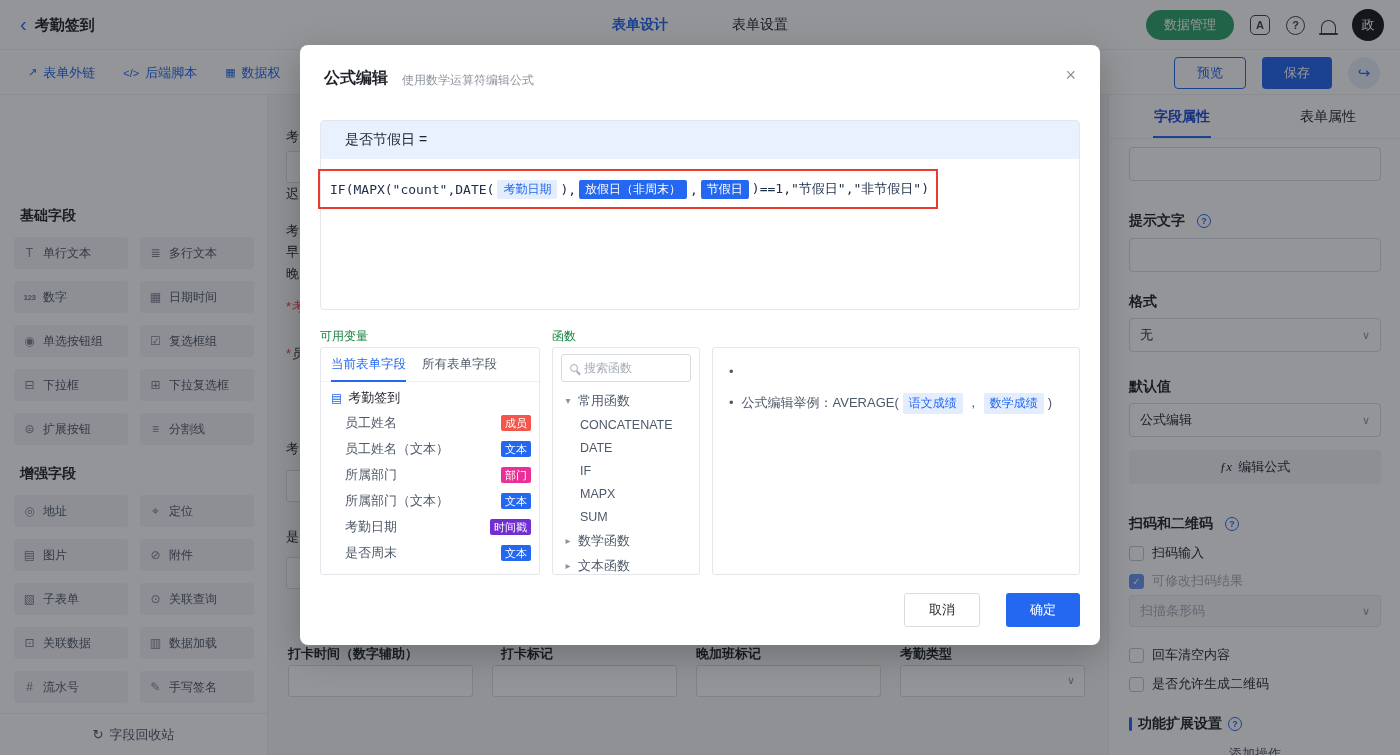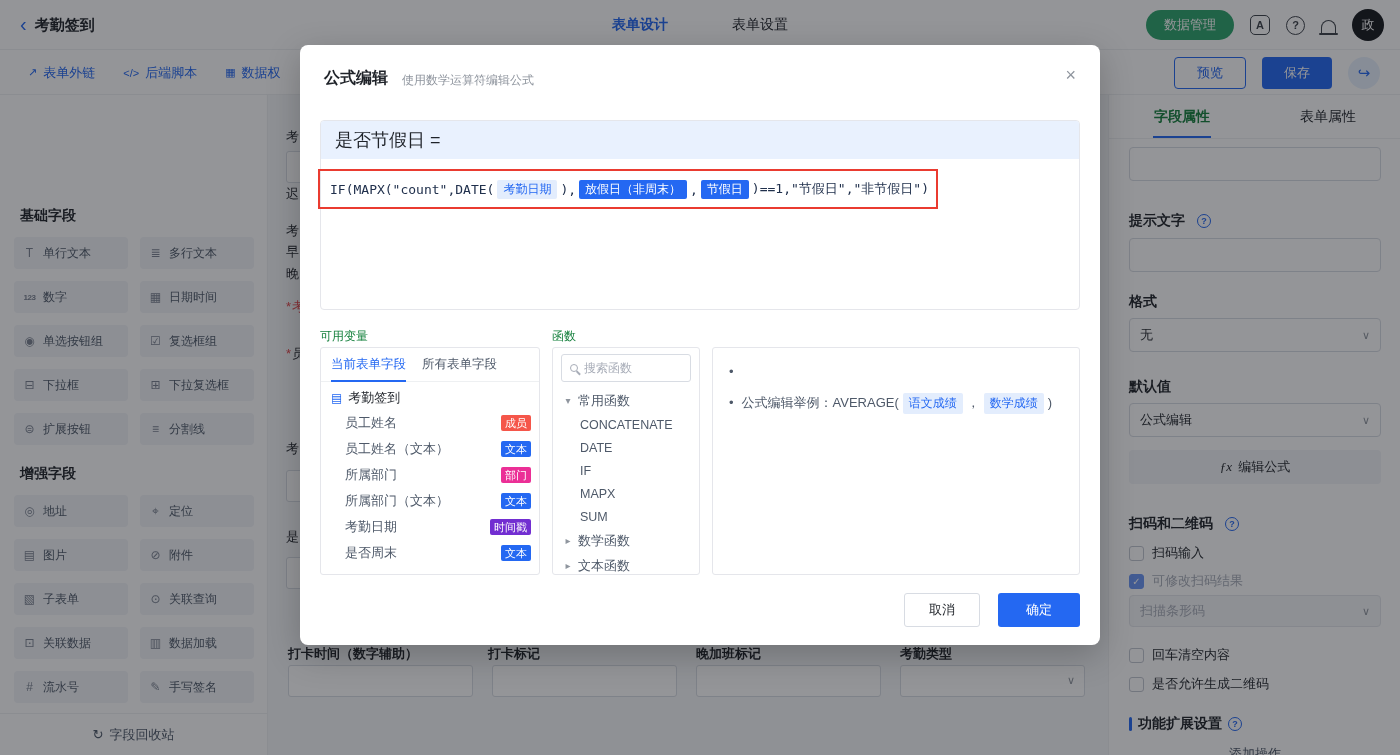--- a/index.html
+++ b/index.html
@@ -49,21 +49,21 @@
 .frag.red{color:#e5484d}
 .sliver{position:absolute;left:18px;width:18px;height:32px;background:#fff;border:1px solid #d8dce3;border-radius:3px 0 0 3px}
 .bf-label{position:absolute;font-size:13px;font-weight:600;white-space:nowrap}
 .bf-input{position:absolute;width:185px;height:32px;background:#fff;border:1px solid #d8dce3;border-radius:3px;cursor:text}
 .bf-chev{position:absolute;right:9px;top:8px;color:#8f959e;font-size:11px}
 
 
 .rightbar{position:absolute;left:1108px;top:95px;width:292px;height:660px;background:#fff;border-left:1px solid #eef0f2;overflow:hidden}
 .rb-tabs{position:absolute;left:0;top:0;width:292px;height:44px;border-bottom:1px solid #eef0f2;display:flex}
 .rb-tab{flex:1;display:flex;align-items:center;justify-content:center;font-size:14px;cursor:pointer;position:relative}
-.rb-tab.active{color:#15803d;font-weight:600}
+.rb-tab.active{color:#1d4ed8;font-weight:600}
 .rb-tab.active:after{content:"";position:absolute;bottom:0;left:50%;transform:translateX(-50%);width:58px;height:2px;background:#2468f2}
 .rb-input{position:absolute;left:20px;width:252px;height:34px;border:1px solid #d8dce3;border-radius:4px;background:#fff;outline:none;font-size:13px;padding:0 10px}
 .rb-label{position:absolute;left:20px;font-size:14px;font-weight:600;display:flex;align-items:center;gap:12px}
 .qmark{width:14px;height:14px;border-radius:50%;border:1.3px solid #2468f2;color:#2468f2;font-size:9px;display:inline-flex;align-items:center;justify-content:center;font-weight:700}
 .rb-select{position:absolute;left:20px;width:252px;height:34px;border:1px solid #d8dce3;border-radius:4px;background:#fff;display:flex;align-items:center;justify-content:space-between;padding:0 10px;font-size:13px;cursor:pointer}
 .rb-select .chev{color:#8f959e;font-size:11px}
 .rb-select.disabled{background:#f5f6f8;color:#a8adb8;border-color:#e3e6eb}
 .btn-fx{position:absolute;left:20px;width:252px;height:34px;background:#f2f4f7;border-radius:4px;display:flex;align-items:center;justify-content:center;gap:6px;font-size:13px;cursor:pointer}
 .fxi{font-style:italic;font-family:"Liberation Serif","DejaVu Serif",serif}
 .cb-row{position:absolute;left:20px;display:flex;align-items:center;gap:8px;font-size:13px;cursor:pointer}
@@ -74,21 +74,21 @@
 .ext-bar{width:3px;height:14px;background:#2468f2;border-radius:2px}
 .add-action{position:absolute;left:20px;width:252px;display:flex;justify-content:center;font-size:13px;color:#4e5969;cursor:pointer}
 
 
 .overlay{position:absolute;inset:0;background:rgba(18,20,26,.45);z-index:50}
 .modal{position:absolute;left:300px;top:45px;width:800px;height:600px;background:#fff;border-radius:8px;z-index:100;box-shadow:0 10px 34px rgba(0,0,0,.22)}
 .m-title{position:absolute;left:24px;top:23px;font-size:16px;font-weight:700}
 .m-subtitle{position:absolute;left:102px;top:27px;font-size:12px;color:#8f959e}
 .m-close{position:absolute;right:24px;top:20px;font-size:18px;color:#8f959e;cursor:pointer}
 .f-wrap{position:absolute;left:20px;top:75px;width:760px;height:190px;border:1px solid #e5e6eb;border-radius:4px;overflow:hidden;cursor:text}
-.f-head{height:38px;background:#e9f1fe;display:flex;align-items:center;padding:0 14px;font-size:18px}
+.f-head{height:38px;background:#e9f1fe;display:flex;align-items:center;padding:0 24px;font-size:14px}
 .red-box{position:absolute;left:18px;top:124px;width:620px;height:40px;border:2px solid #ea3b30;z-index:3;pointer-events:none}
 .f-line{position:absolute;left:30px;top:132px;height:24px;display:flex;align-items:center;gap:3px;white-space:nowrap;z-index:2;
   font-family:"DejaVu Sans Mono","Liberation Mono",monospace;font-size:13px;color:#20304c}
 .chip-light{background:#e3edfd;color:#2468f2;padding:1px 6px;border-radius:2px;font-size:12px;font-family:"Liberation Sans",sans-serif;cursor:pointer}
 .chip-solid{background:#2468f2;color:#fff;padding:1px 6px;border-radius:2px;font-size:12px;font-family:"Liberation Sans",sans-serif;cursor:pointer}
 .p-label{position:absolute;font-size:12px;color:#15803d}
 .panel{position:absolute;top:302px;height:228px;border:1px solid #e5e6eb;border-radius:3px;background:#fff;overflow:hidden}
 .vp-tabs{height:34px;border-bottom:1px solid #eef0f2;display:flex;align-items:center;padding:0 10px;gap:16px}
 .vp-tab{font-size:12.5px;color:#4e5969;height:34px;display:flex;align-items:center;position:relative;cursor:pointer}
 .vp-tab.active{color:#2468f2}
@@ -103,21 +103,21 @@
 .mag:after{content:"";position:absolute;width:5px;height:1.5px;background:#a8adb8;transform:rotate(45deg);right:-4px;bottom:-2px}
 .fn-input{border:none;outline:none;font-size:12px;width:100px;color:#4e5969}
 .fn-input::placeholder{color:#a8adb8}
 .fn-group{display:flex;align-items:center;gap:5px;height:25px;padding:0 10px;font-size:13px;color:#4e5969;cursor:pointer}
 .fn-chev{color:#8f959e;font-size:10px;width:10px;text-align:center}
 .fn-item{height:23px;display:flex;align-items:center;padding-left:27px;font-size:12.5px;color:#4e5969;cursor:pointer}
 .help-panel{padding:14px 16px;font-size:13px;color:#4e5969;line-height:1.6}
 .help-line{display:flex;gap:8px;margin-bottom:10px;align-items:flex-start}
 .help2{display:flex;align-items:center;gap:4px;flex-wrap:wrap}
 .btn-cancel{position:absolute;right:120px;bottom:18px;width:76px;height:34px;border:1px solid #d8dce3;border-radius:3px;background:#fff;font-size:13px;display:flex;align-items:center;justify-content:center;cursor:pointer}
-.btn-ok{position:absolute;right:20px;bottom:18px;width:82px;height:34px;background:#2468f2;border-radius:3px;color:#fff;font-size:13px;display:flex;align-items:center;justify-content:center;cursor:pointer}
+.btn-ok{position:absolute;right:20px;bottom:18px;width:74px;height:34px;background:#2468f2;border-radius:3px;color:#fff;font-size:13px;display:flex;align-items:center;justify-content:center;cursor:pointer}
 </style>
 </head>
 <body>
 
 <div id="app">
 
   <div class="topbar">
     <div class="back-group">
       <span class="back-chevron">‹</span>
       <span class="back-title">考勤签到</span>
@@ -262,21 +262,21 @@
     <span class="frag" style="top:148px">早</span>
     <span class="frag" style="top:170px">晚</span>
     <span class="frag red" style="top:203px"><span class="star">*</span><span>考</span></span>
     <span class="frag" style="top:250px"><span class="star">*</span><span>员</span></span>
     <span class="frag" style="top:345px">考</span>
     <div class="sliver" style="top:375px"></div>
     <span class="frag" style="top:433px">是</span>
     <div class="sliver" style="top:462px"></div>
 
     <span class="bf-label" style="left:20px;top:550px">打卡时间（数字辅助）</span>
-    <span class="bf-label" style="left:220px;top:550px">打卡标记</span>
+    <span class="bf-label" style="left:233px;top:550px">打卡标记</span>
     <span class="bf-label" style="left:428px;top:550px">晚加班标记</span>
     <span class="bf-label" style="left:632px;top:550px">考勤类型</span>
     <div class="bf-input" style="left:20px;top:570px"></div>
     <div class="bf-input" style="left:224px;top:570px"></div>
     <div class="bf-input" style="left:428px;top:570px"></div>
     <div class="bf-input" style="left:632px;top:570px">
         <span class="bf-chev">∨</span>
       </div>
   </div>
 

